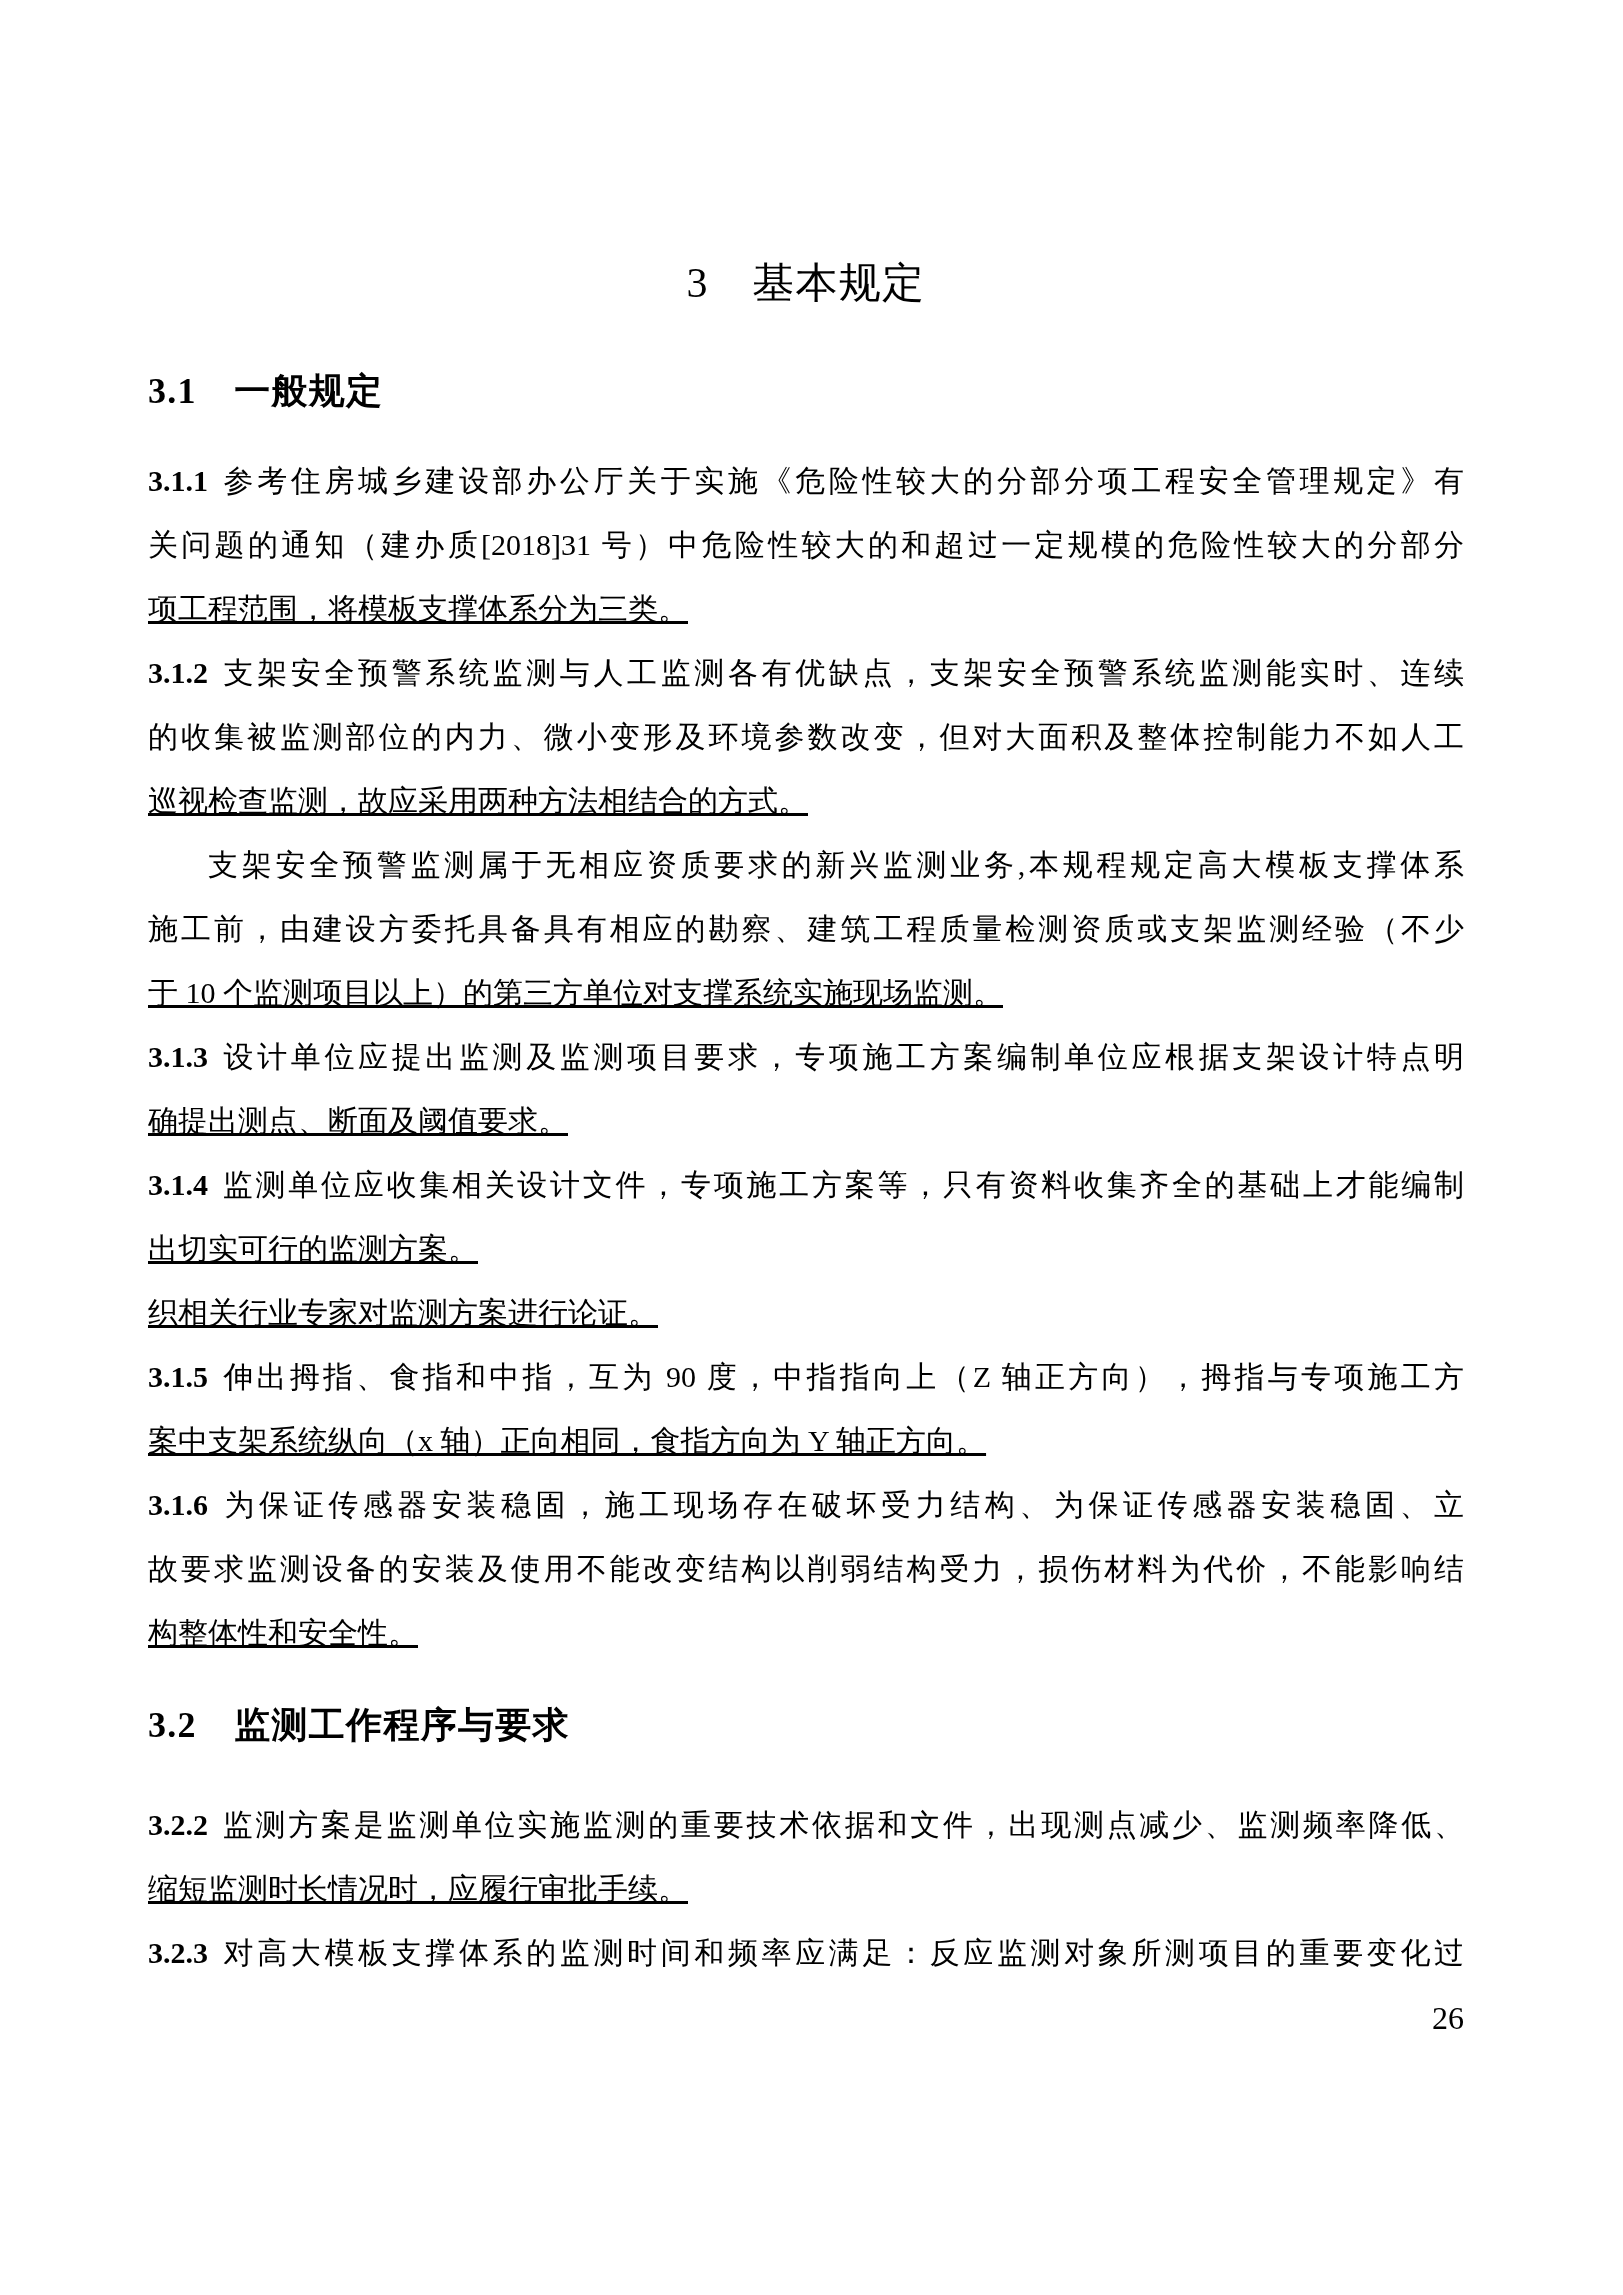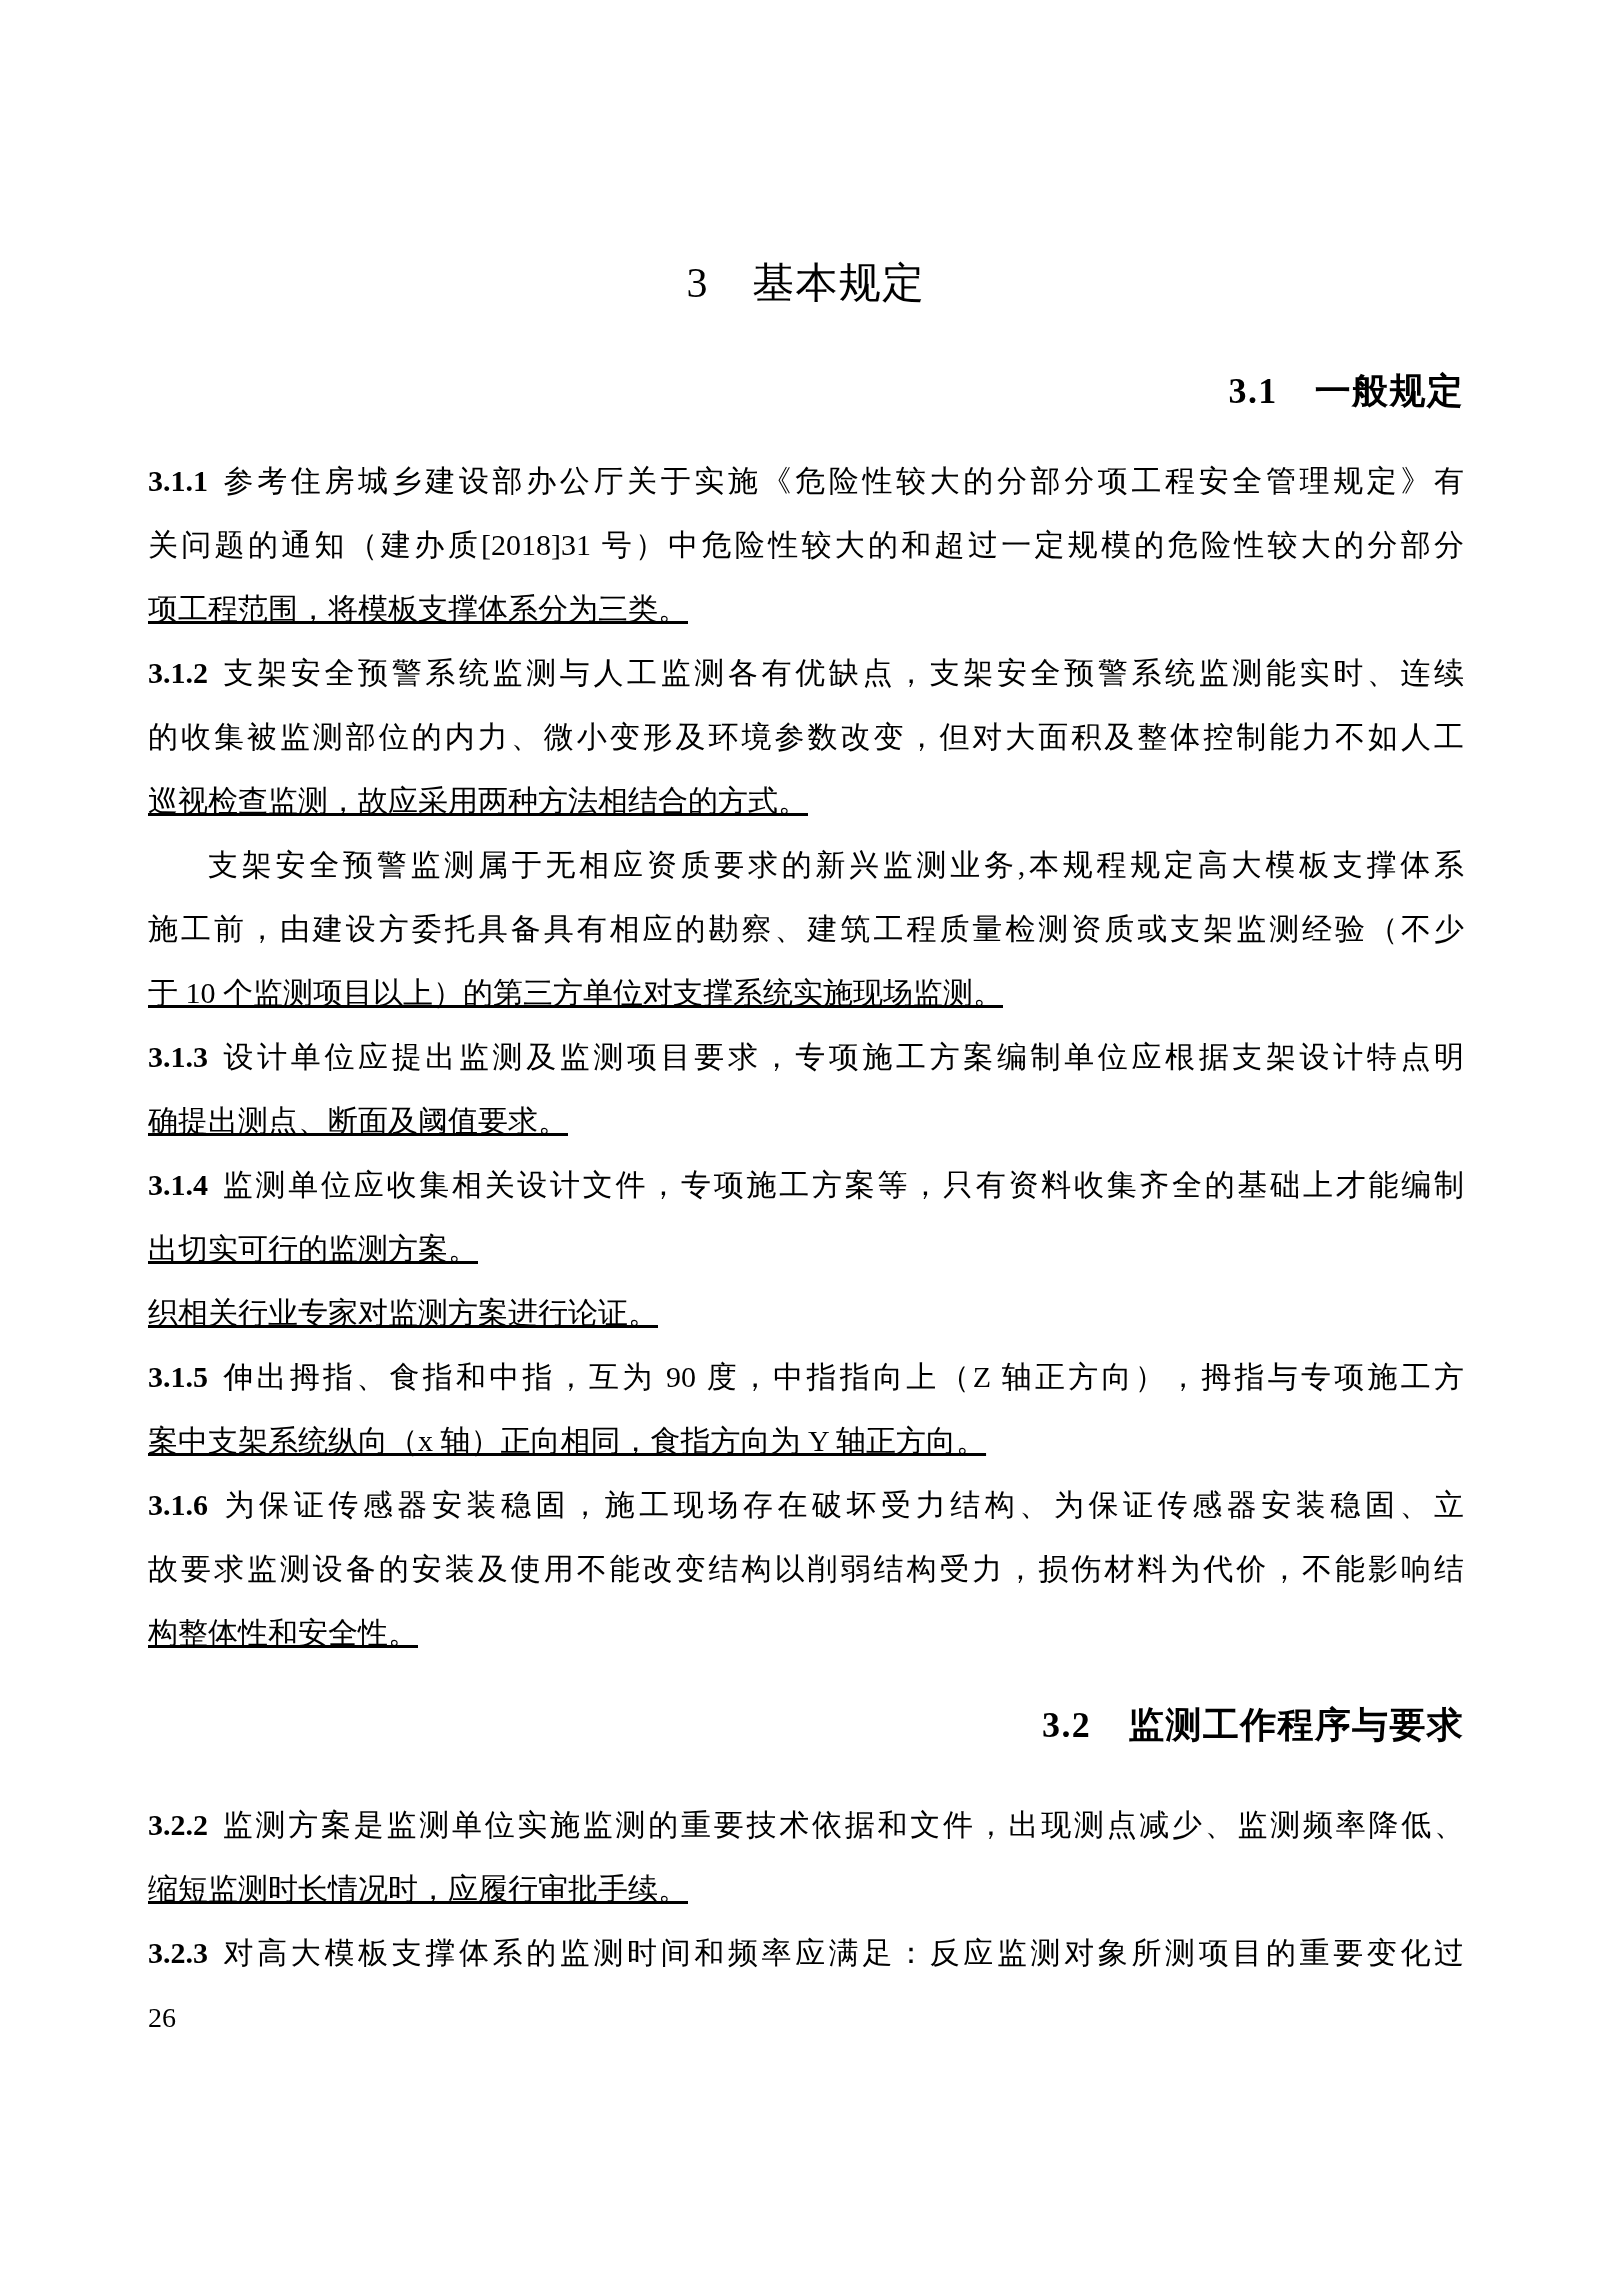--- a/index.html
+++ b/index.html
@@ -25,21 +25,21 @@
     font-size: 42px;
     line-height: 42px;
     font-weight: normal;
     text-align: center;
     letter-spacing: 1.3px;
   }
   h2.section-heading {
     font-size: 36px;
     line-height: 36px;
     font-weight: bold;
-    text-align: right;
+    text-align: left;
     letter-spacing: 1.3px;
   }
   h2.first-section  { margin: 69px 0 0 0; }
   h2.second-section { margin: 42px 0 0 0; }
   .line-group-1 { margin-top: 40px; }
   .line-group-2 { margin-top: 50px; }
   p.line {
     margin: 0;
     height: 64px;
     line-height: 64px;
@@ -55,23 +55,23 @@
   }
   p.line.indent {
     text-indent: 60px;
   }
   .num {
     font-weight: bold;
     margin-right: 12px;
   }
   .page-number {
     margin: 18px 0 0 0;
-    font-size: 28px;
+    font-size: 32px;
     line-height: 30px;
-    text-align: left;
+    text-align: right;
   }
 </style>
 </head>
 <body>
 
 <div class="page">
   <div class="content">
 
     <h1 class="chapter-title">3　基本规定</h1>
 

